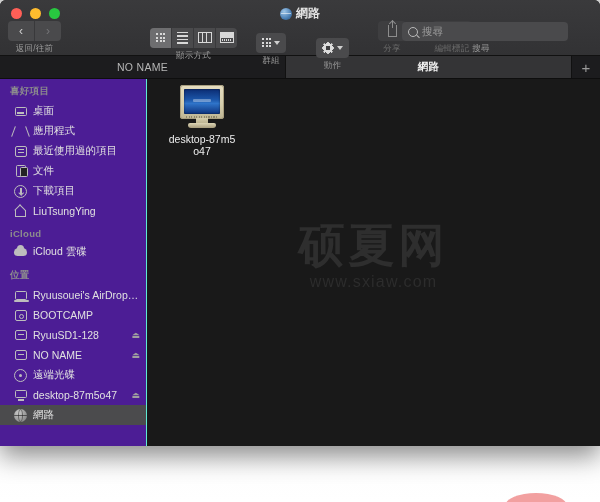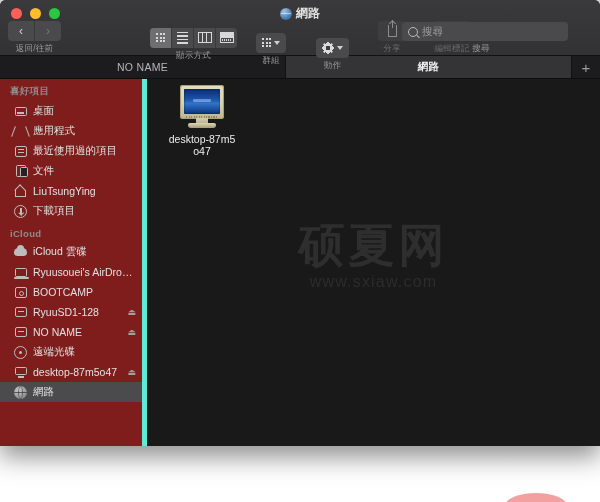--- a/index.html
+++ b/index.html
@@ -323,22 +323,22 @@
     background: #1c1c1e;
   }
 
   
   .body-row {
     display: flex;
     height: 402px;
   }
   .sidebar {
     width: 147px;
-    background: #7f1d1d;
-    border-right: 5px solid #5eead4;
+    background: #4c1d95;
+    border-right: 1px solid #5eead4;
     padding-top: 2px;
     box-sizing: border-box;
     position: relative;
     overflow: hidden;
   }
   .sb-header {
     font-size: 9.5px;
     color: #8d8d8d;
     padding: 4px 0 3px 10px;
     font-weight: bold;
@@ -863,40 +863,41 @@
         <span class="sb-label">最近使用過的項目</span>
       </div>
       <div class="sb-item">
         <span class="sb-ic">
             <span class="ic-doc"></span>
           </span>
         <span class="sb-label">文件</span>
       </div>
       <div class="sb-item">
         <span class="sb-ic">
+            <span class="ic-download"></span>
+          </span>
+        <span class="sb-label">下載項目</span>
+      </div>
+      <div class="sb-item">
+        <span class="sb-ic">
             <span class="ic-home"></span>
           </span>
         <span class="sb-label">LiuTsungYing</span>
       </div>
-      <div class="sb-item">
-        <span class="sb-ic">
-            <span class="ic-download"></span>
-          </span>
-        <span class="sb-label">下載項目</span>
-      </div>
 
       <div class="sb-header" style="padding-top:7px;">iCloud</div>
 
       <div class="sb-item">
         <span class="sb-ic">
             <span class="ic-cloud"></span>
           </span>
         <span class="sb-label">iCloud 雲碟</span>
       </div>
 
+      <div class="sb-header" style="padding-top:7px;">位置</div>
 
       <div class="sb-item">
         <span class="sb-ic">
             <span class="ic-laptop"></span>
           </span>
         <span class="sb-label">Ryuusouei's AirDrop…</span>
       </div>
       <div class="sb-item">
         <span class="sb-ic">
             <span class="ic-hdd"></span>

